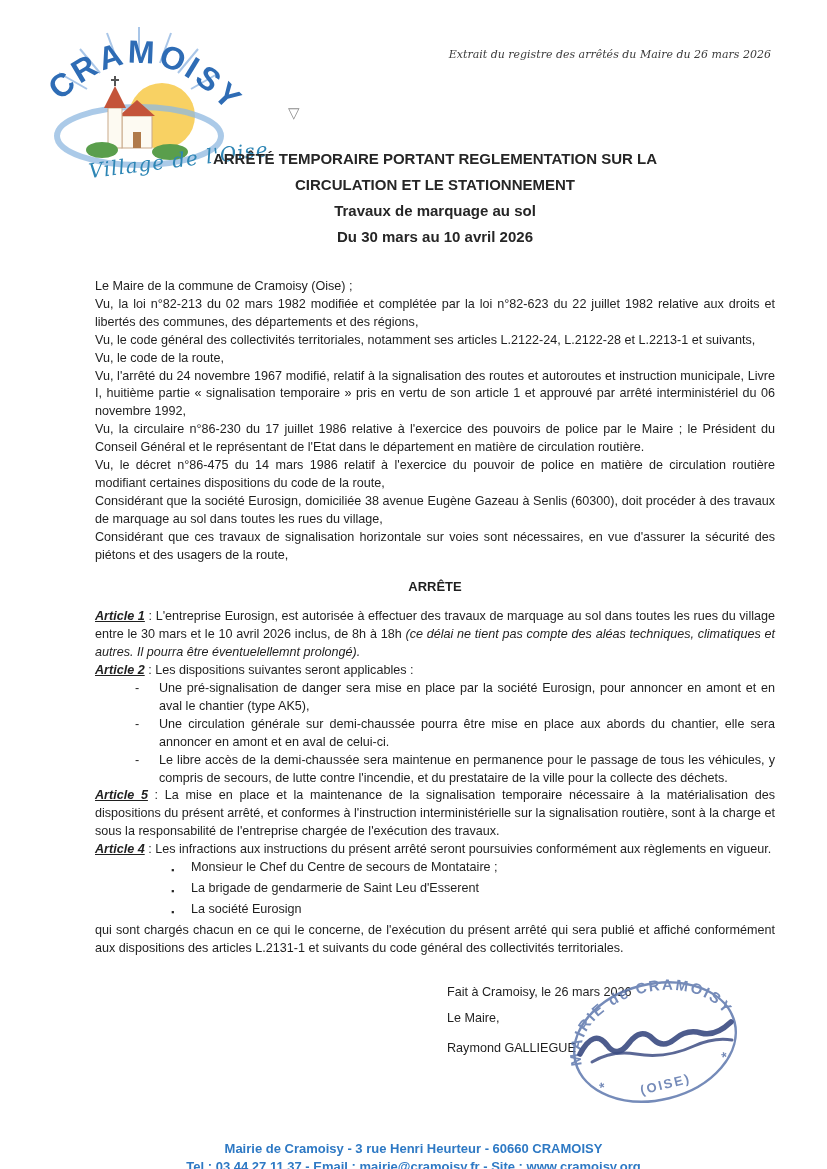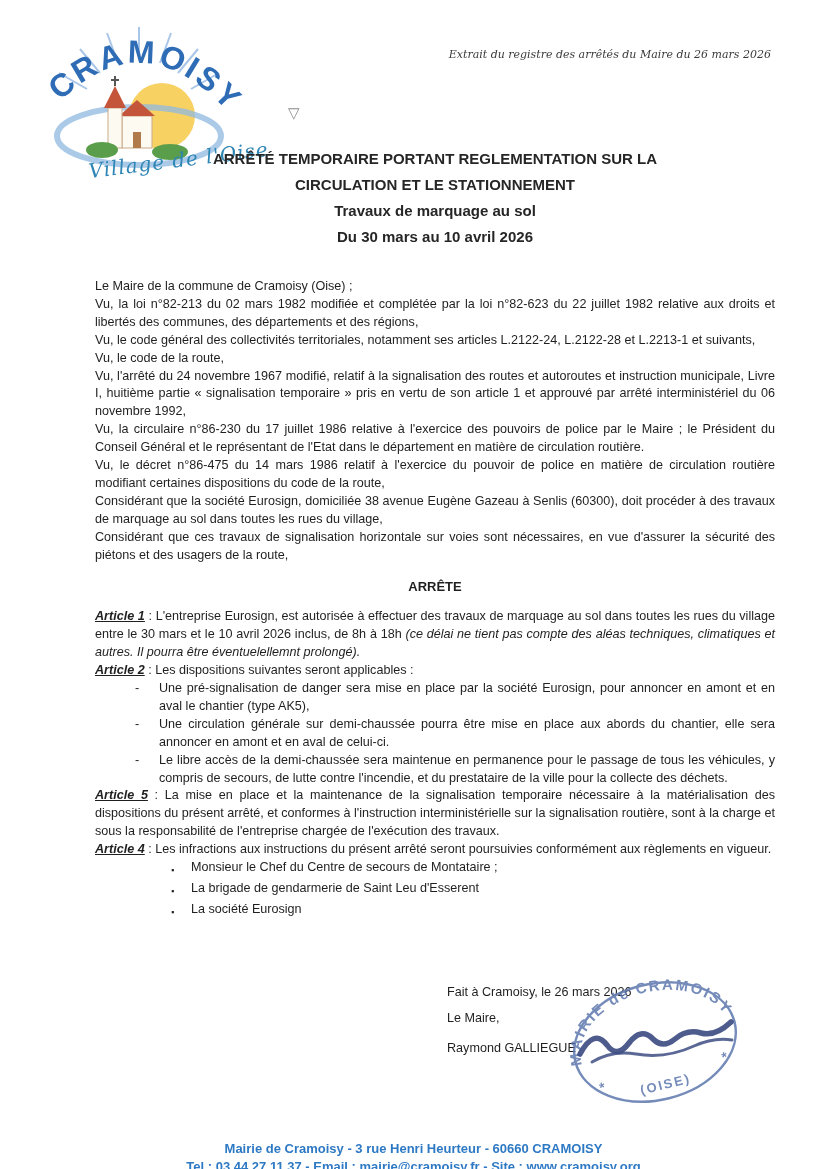--- a/index.html
+++ b/index.html
@@ -135,20 +135,21 @@
           </div>
           <div class="bullet">
             <span class="marker">▪</span>
             <span class="btext">La brigade de gendarmerie de Saint Leu d'Esserent</span>
           </div>
           <div class="bullet">
             <span class="marker">▪</span>
             <span class="btext">La société Eurosign</span>
           </div>
         </div>
+        <p class="para">qui sont chargés chacun en ce qui le concerne, de l'exécution du présent arrêté qui sera publié et affiché conformément aux dispositions des articles L.2131-1 et suivants du code général des collectivités territoriales.</p>
       </div>
   </div>
 
   <div class="closing">
     <div class="place-date">Fait à Cramoisy, le 26 mars 2026</div>
     <div class="sig-title">Le Maire,</div>
     <div class="sig-name">Raymond GALLIEGUE</div>
   </div>
 
   <div class="stamp">

